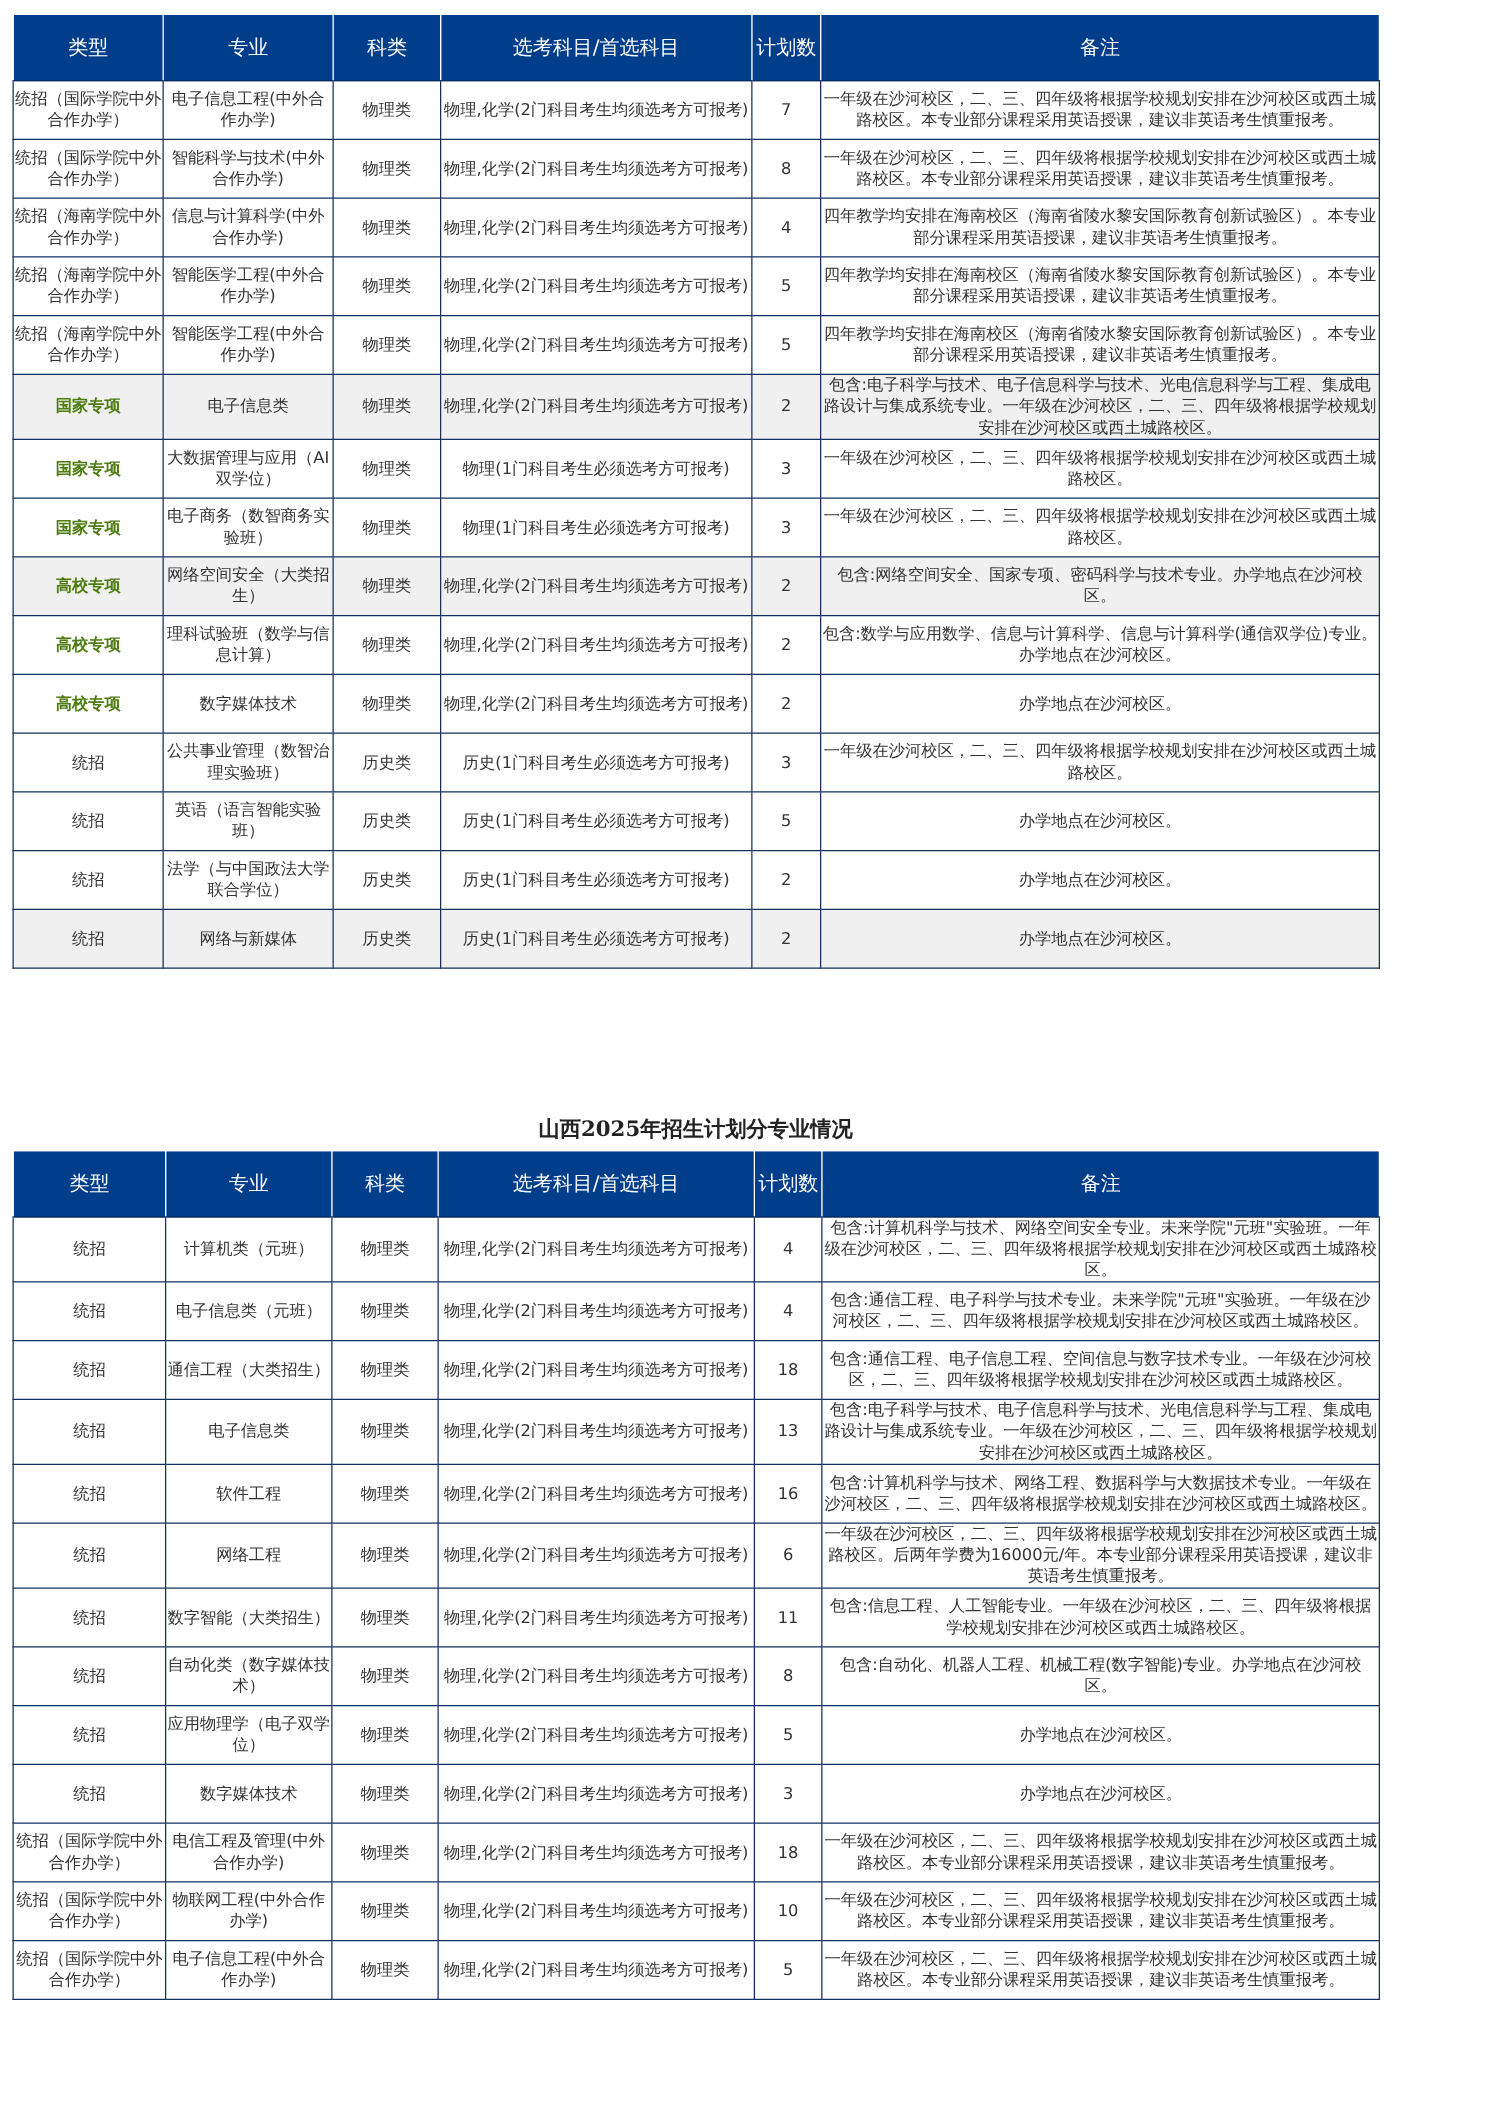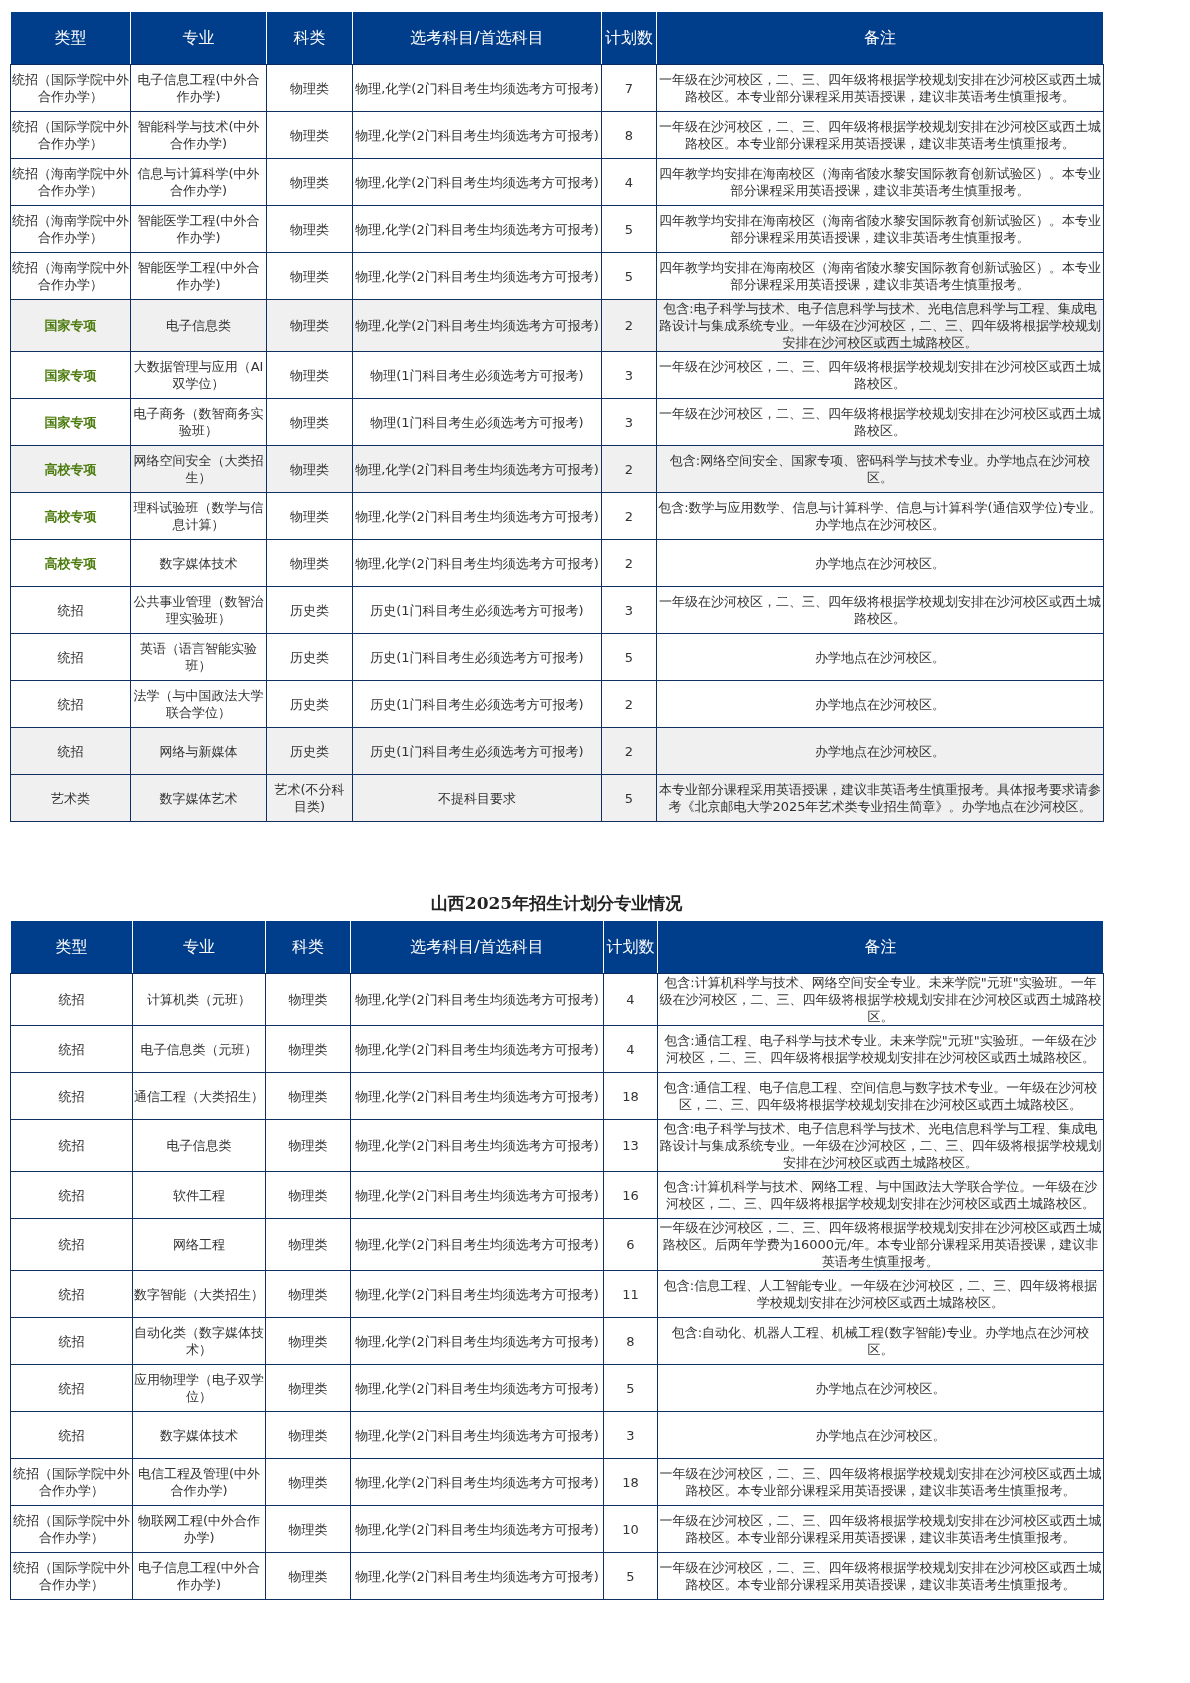--- a/index.html
+++ b/index.html
@@ -157,28 +157,20 @@
         <td>办学地点在沙河校区。</td>
       </tr>
       <tr class="r shade">
         <td>统招</td>
         <td>网络与新媒体</td>
         <td>历史类</td>
         <td>历史(1门科目考生必须选考方可报考)</td>
         <td>2</td>
         <td>办学地点在沙河校区。</td>
       </tr>
-      <tr class="r shade">
-        <td>艺术类</td>
-        <td>数字媒体艺术</td>
-        <td>艺术(不分科目类)</td>
-        <td>不提科目要求</td>
-        <td>5</td>
-        <td>本专业部分课程采用英语授课，建议非英语考生慎重报考。具体报考要求请参考《北京邮电大学2025年艺术类专业招生简章》。办学地点在沙河校区。</td>
-      </tr>
     </tbody>
 </table>
 
 <div class="title">山西2025年招生计划分专业情况</div>
 
 <table class="plan" id="t2">
   <colgroup>
     <col style="width:122px">
       <col style="width:133px">
       <col style="width:85px">
@@ -228,21 +220,21 @@
         <td>物理,化学(2门科目考生均须选考方可报考)</td>
         <td>13</td>
         <td>包含:电子科学与技术、电子信息科学与技术、光电信息科学与工程、集成电路设计与集成系统专业。一年级在沙河校区，二、三、四年级将根据学校规划安排在沙河校区或西土城路校区。</td>
       </tr>
       <tr class="r">
         <td>统招</td>
         <td>软件工程</td>
         <td>物理类</td>
         <td>物理,化学(2门科目考生均须选考方可报考)</td>
         <td>16</td>
-        <td>包含:计算机科学与技术、网络工程、与中国政法大学联合学位。一年级在沙河校区，二、三、四年级将根据学校规划安排在沙河校区或西土城路校区。</td>
+        <td>包含:计算机科学与技术、网络工程、数据科学与大数据技术专业。一年级在沙河校区，二、三、四年级将根据学校规划安排在沙河校区或西土城路校区。</td>
       </tr>
       <tr class="r tall">
         <td>统招</td>
         <td>网络工程</td>
         <td>物理类</td>
         <td>物理,化学(2门科目考生均须选考方可报考)</td>
         <td>6</td>
         <td>一年级在沙河校区，二、三、四年级将根据学校规划安排在沙河校区或西土城路校区。后两年学费为16000元/年。本专业部分课程采用英语授课，建议非英语考生慎重报考。</td>
       </tr>
       <tr class="r">

